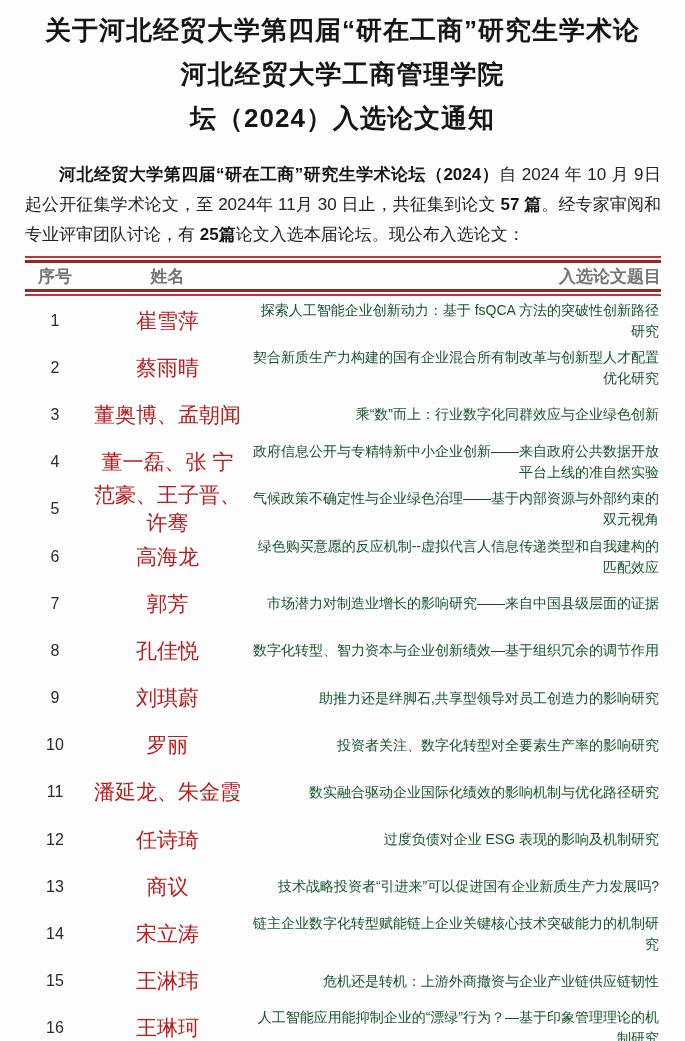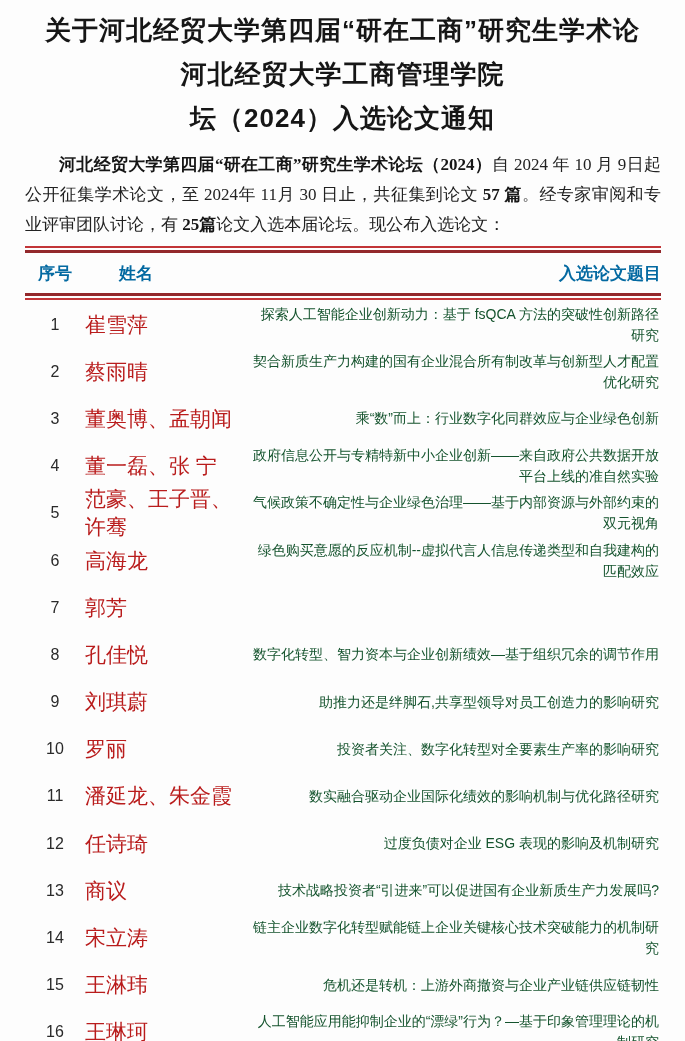--- a/index.html
+++ b/index.html
@@ -7,34 +7,34 @@
     width: 685px; height: 1041px; overflow: hidden;
     background: #fdfdfd;
     font-family: "Liberation Sans", "DejaVu Sans", sans-serif;
     color: #1d1d1d;
     -webkit-font-smoothing: antialiased;
   }
   .page { width: 685px; height: 1041px; overflow: hidden; padding-top: 8px; box-sizing: border-box; }
 
   .doc-title { text-align: center; font-weight: bold; font-size: 26px; line-height: 44px; color: #161616; letter-spacing: 1px; }
 
-  .intro { margin: 10px 24px 0 25px; font-size: 17px; line-height: 30px; text-align: justify; text-indent: 2em; color: #222; font-family: Liberation Serif, serif; }
+  .intro { margin: 20px 24px 0 25px; font-size: 17px; line-height: 30px; text-align: justify; text-indent: 2em; color: #222; }
   .intro .b { font-weight: bold; color: #161616; }
 
   .paper-table { margin: 5px 24px 0 25px; }
 
   .rule { height: 8px; }
   .rule-top    { background: linear-gradient(to bottom, #fdfdfd 0 1px, var(--rule-red, #c23437) 1px 3px, #fdfdfd 3px 5px, var(--rule-dark-red, #93282b) 5px 8px); }
   .rule-bottom { background: linear-gradient(to bottom, var(--rule-dark-red, #93282b) 0 3px, #fdfdfd 3px 5px, var(--rule-red, #c23437) 5px 7px, #fdfdfd 7px 8px); }
 
-  .thead { display: flex; align-items: center; height: 40px; font-weight: bold; font-size: 17px; color: #0369a1; gap: 34px; }
+  .thead { display: flex; align-items: center; height: 26px; font-weight: bold; font-size: 17px; color: #737373; }
   .tr { display: flex; align-items: center; height: 47.2px; }
 
   .c-no    { width: 60px;  flex: 0 0 60px;  text-align: center; }
-  .c-name  { width: 165px; flex: 0 0 165px; }
+  .c-name  { width: 165px; flex: 0 0 165px; text-align: center; }
   .c-title { flex: 1 1 auto; text-align: right; }
 
   .tr .c-no    { font-size: 16px; color: #2a2a2a; }
   .tr .c-name  { font-size: 21px; color: #b91c1c; }
   .tr .c-title { font-size: 14px; line-height: 21px; color: #14532d; padding: 0 2px; }
 </style>
 </head>
 <body>
 
 <div class="page">
@@ -83,20 +83,21 @@
       <div class="c-title">气候政策不确定性与企业绿色治理——基于内部资源与外部约束的双元视角</div>
     </div>
     <div class="tr">
       <div class="c-no">6</div>
       <div class="c-name">高海龙</div>
       <div class="c-title">绿色购买意愿的反应机制--虚拟代言人信息传递类型和自我建构的匹配效应</div>
     </div>
     <div class="tr">
       <div class="c-no">7</div>
       <div class="c-name">郭芳</div>
+      <div class="c-title">市场潜力对制造业增长的影响研究——来自中国县级层面的证据</div>
     </div>
     <div class="tr">
       <div class="c-no">8</div>
       <div class="c-name">孔佳悦</div>
       <div class="c-title">数字化转型、智力资本与企业创新绩效—基于组织冗余的调节作用</div>
     </div>
     <div class="tr">
       <div class="c-no">9</div>
       <div class="c-name">刘琪蔚</div>
       <div class="c-title">助推力还是绊脚石,共享型领导对员工创造力的影响研究</div>

